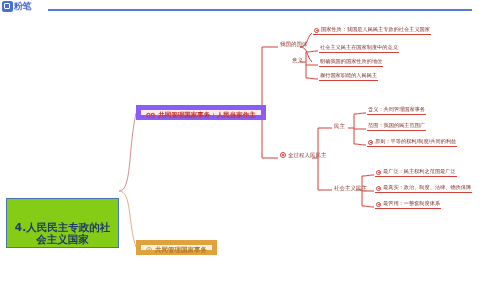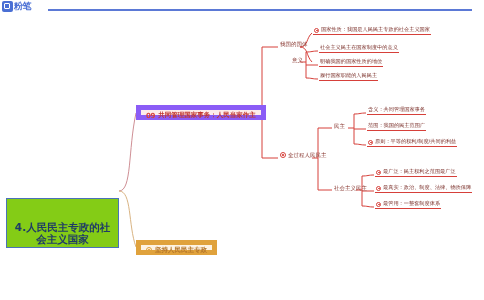--- a/index.html
+++ b/index.html
@@ -232,21 +232,21 @@
     <span>4.人民民主专政的社会主义国家</span>
   </div>
 
   <div class="node topic-box" id="topic-essence">
     <span class="badge-num">09</span>
     <span>共同管理国家事务：人民当家作主</span>
   </div>
 
   <div class="node topic-box" id="topic-uphold">
     <span class="dot-icon warm"></span>
-    <span>坚持人民民主专政</span>
+    <span>共同管理国家事务</span>
   </div>
 
   <div class="node branch-label" style="left:279px; top:41px;">
     <span>我国的国体</span>
   </div>
 
   <div class="node leaf" style="left:313px; top:26px;">
     <span class="dot-icon"></span>
     <span class="leaf-txt">国家性质：我国是人民民主专政的社会主义国家</span>
   </div>

